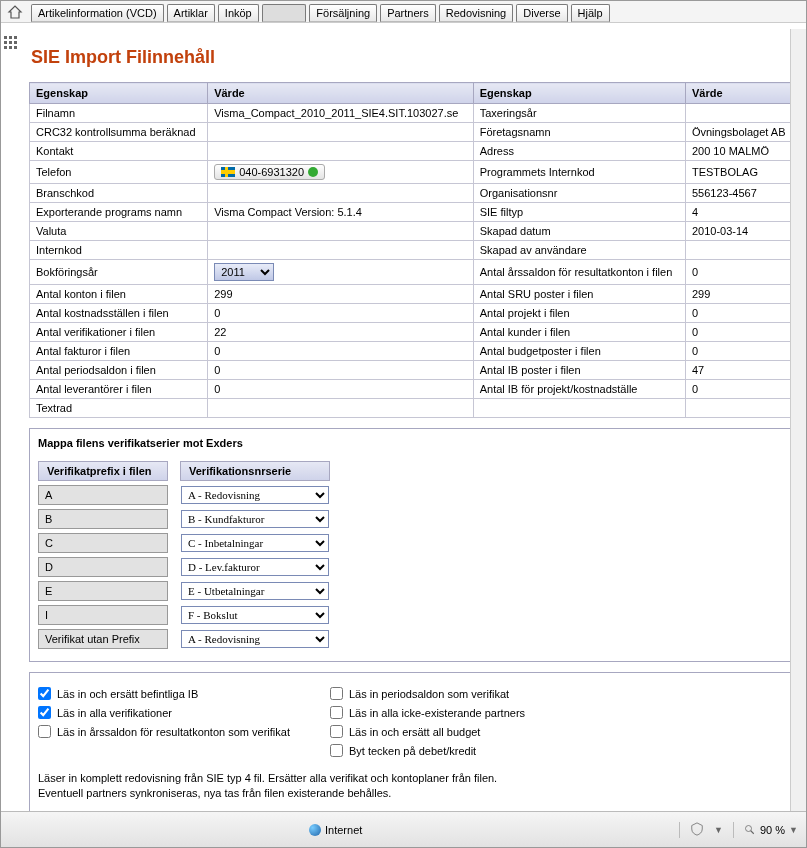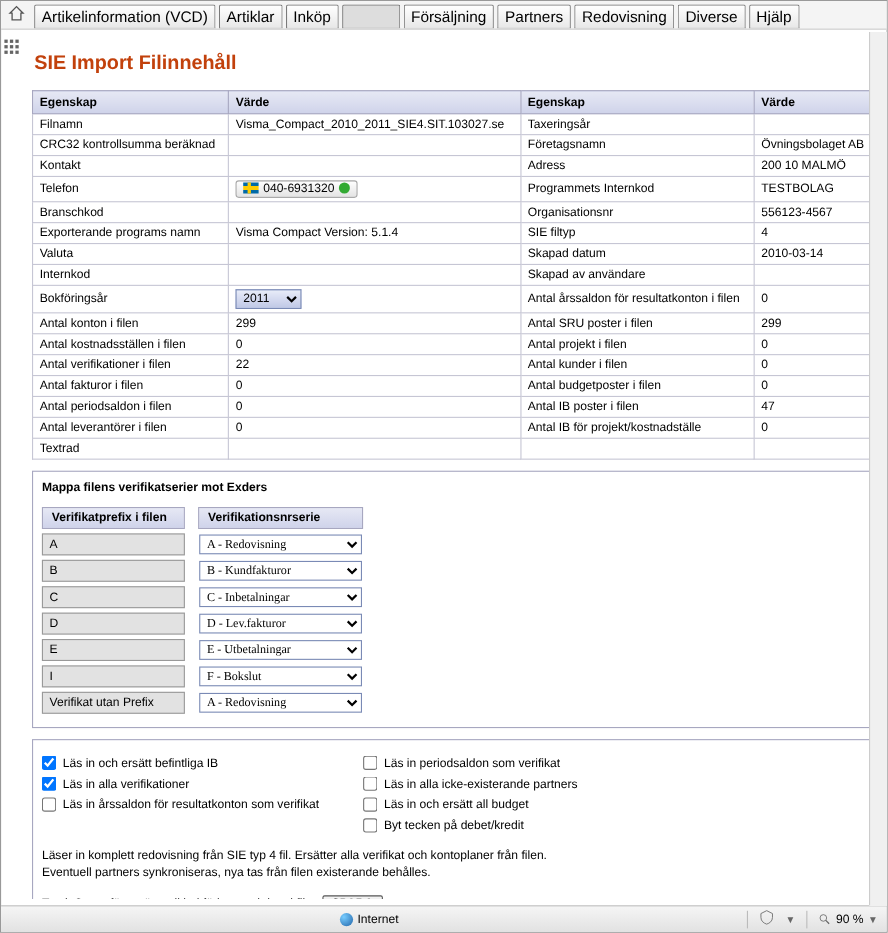--- a/index.html
+++ b/index.html
@@ -14,21 +14,21 @@
   .topbar {
     display:flex; align-items:flex-start; background:#f4f4f4;
     border-bottom:1px solid #ccc; padding:3px 4px 0 4px;
   }
   .home-icon-col { width:20px; display:flex; flex-direction:column; align-items:center; gap:8px; }
   .home-icon svg, .grid-icon svg { width:16px; height:16px; }
   .tabs { display:flex; gap:3px; margin-left:6px; flex-wrap:wrap; }
   .tab {
     border:1px solid #7a7a7a; border-bottom:1px solid #bbb;
     background:linear-gradient(#fff,#e8e8e8);
-    padding:2px 6px; font-size:14px; cursor:pointer;
+    padding:2px 6px; font-size:11px; cursor:pointer;
     border-radius:2px 2px 0 0;
   }
   .tab.active { background:#ddd; color:#888; }
   .left-strip {
     position:absolute; left:0; top:28px; width:20px;
     display:flex; flex-direction:column; align-items:center; padding-top:6px;
   }
   .content {
     position:absolute; left:28px; right:10px; top:40px; bottom:30px;
     overflow:auto;
@@ -43,21 +43,21 @@
   }
   table.props th {
     background:linear-gradient(#e6e8f4,#cfd3ea);
     text-align:left; padding:4px 6px; border:1px solid #a7a7c0;
   }
   table.props td {
     border:1px solid #c6c6d4; padding:3px 6px; background:#fff;
     vertical-align:middle;
   }
   .phone-badge {
-    display:inline-flex; align-items:flex-start; gap:4px;
+    display:inline-flex; align-items:center; gap:4px;
     background:linear-gradient(#fefefe,#e4e4e4);
     border:1px solid #aaa; border-radius:3px; padding:1px 6px;
   }
   .flag { width:14px; height:10px; display:inline-block;
     background:linear-gradient(to bottom,#006aa7 33%,#fecc00 33%,#fecc00 66%,#006aa7 66%);
     position:relative;}
   .flag::after{content:"";position:absolute;left:4px;top:0;width:3px;height:100%;background:#fecc00;}
   .phone-dot{width:10px;height:10px;border-radius:50%;background:#3a3;display:inline-block;}
   .year-select, .map-select {
     border:1px solid #7a8ab5; background:#fff; font-size:11px;
@@ -83,21 +83,21 @@
   .check-col { display:flex; flex-direction:column; gap:6px; }
   .chk { display:flex; align-items:flex-end; gap:6px; }
   .chk input { margin:0; }
   .desc { margin-top:14px; line-height:1.4; }
   .spara-btn {
     display:inline-block; border:1px solid #555; background:linear-gradient(#f4f4f4,#d8d8d8);
     padding:1px 8px; font-weight:bold; font-size:11px; cursor:pointer;
     border-radius:2px;
   }
   .statusbar {
-    position:absolute; left:0; right:0; bottom:0; height:24px;
+    position:absolute; left:0; right:0; bottom:0; height:36px;
     background:linear-gradient(#f5f5f5,#e2e2e2);
     border-top:1px solid #bbb; display:flex; align-items:center;
     font-size:11px; justify-content:flex-end; gap:10px; padding:0 8px;
   }
   .status-internet{display:flex;align-items:center;gap:4px;margin-right:auto;margin-left:300px;}
   .globe{width:12px;height:12px;border-radius:50%;background:radial-gradient(circle at 30% 30%,#7cf,#26a);}
   .sep{width:1px;height:16px;background:#bbb;}
   .zoom{display:flex;align-items:center;gap:4px;}
   .scrollbar-v {
     position:absolute; right:0; top:28px; bottom:24px; width:16px;

